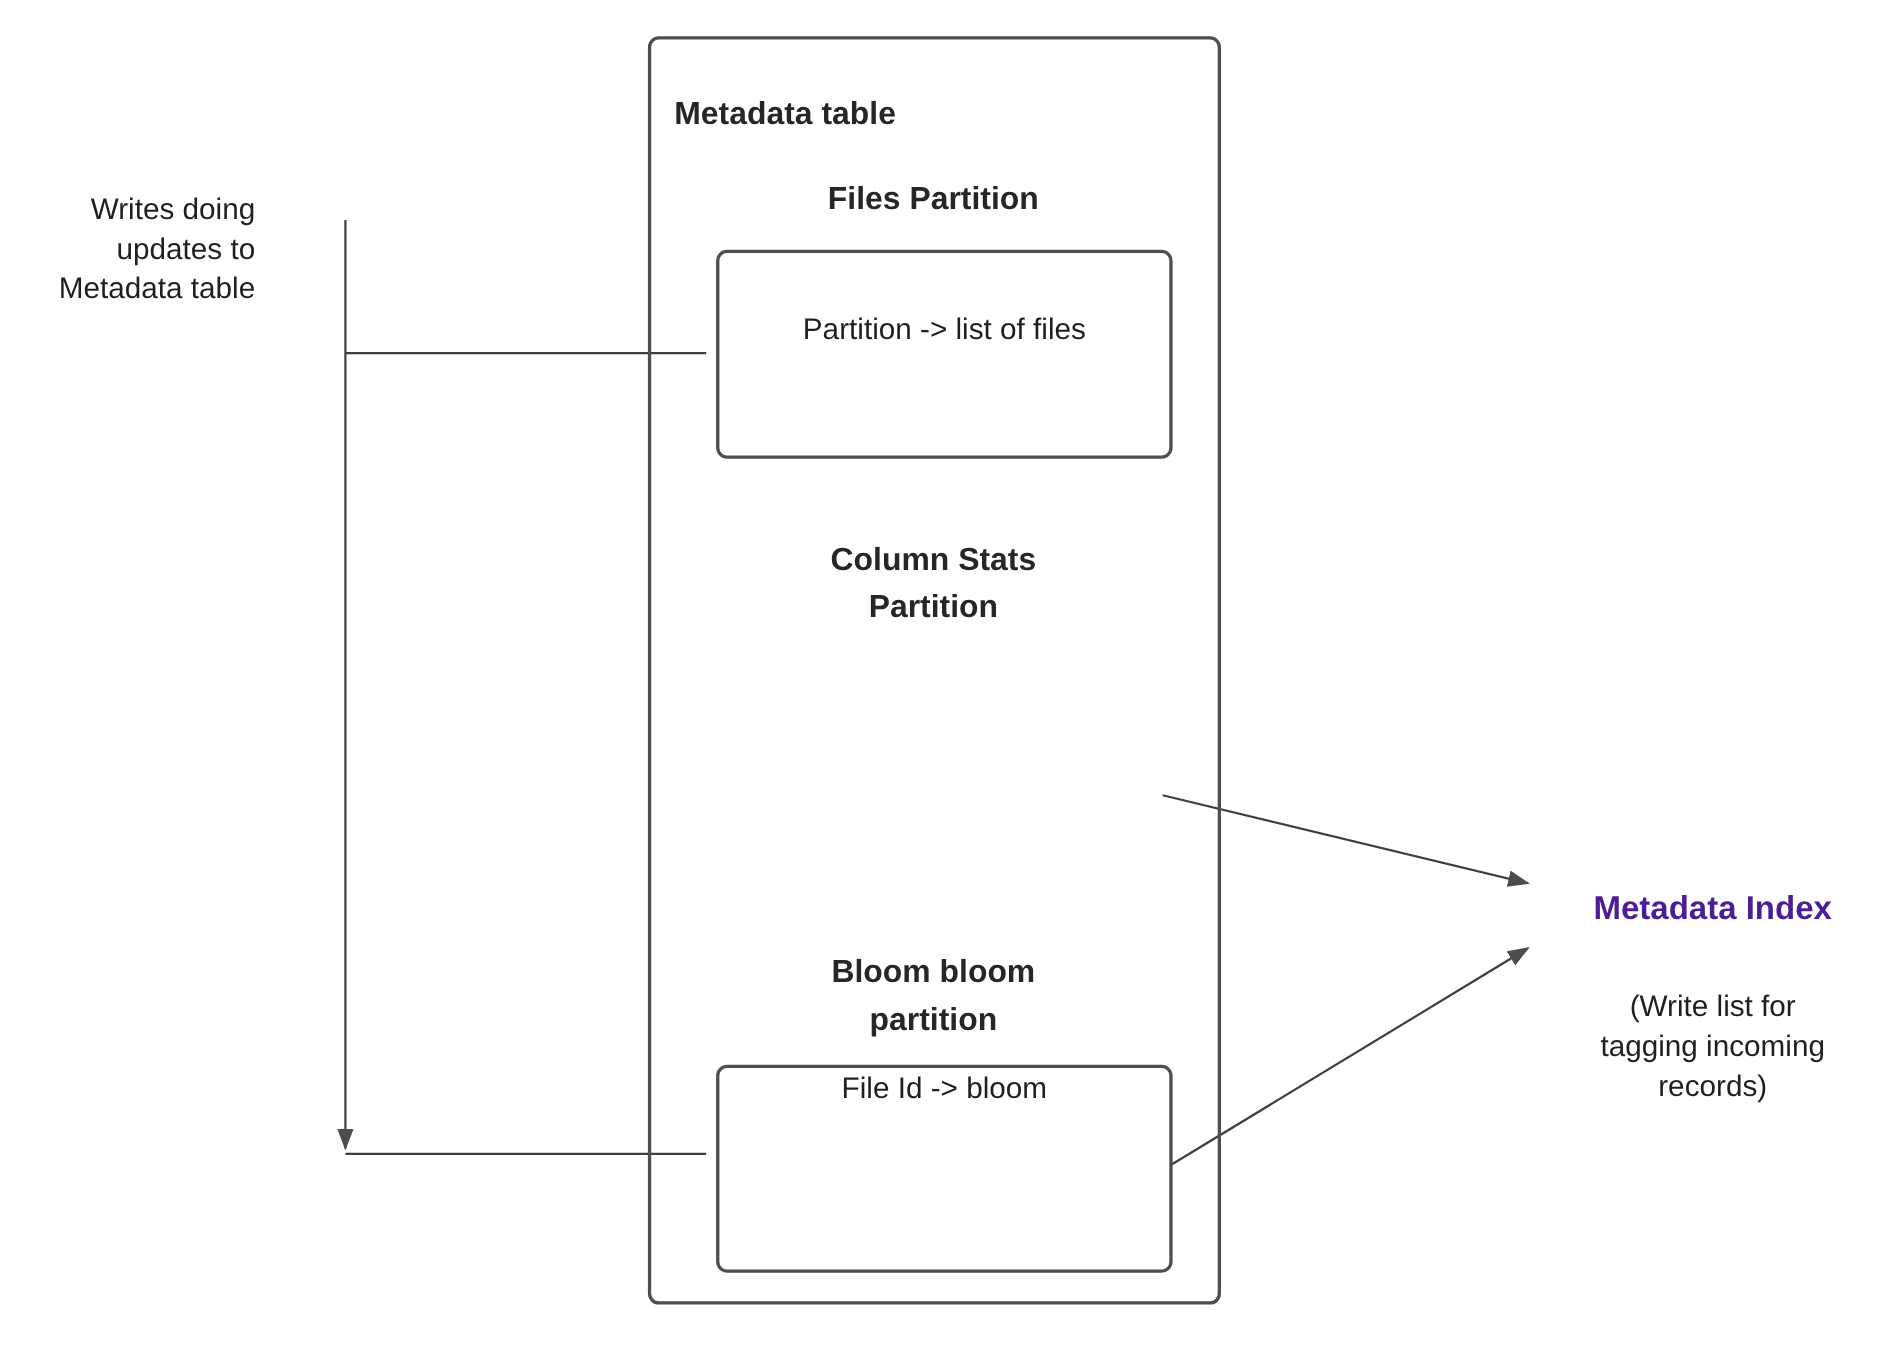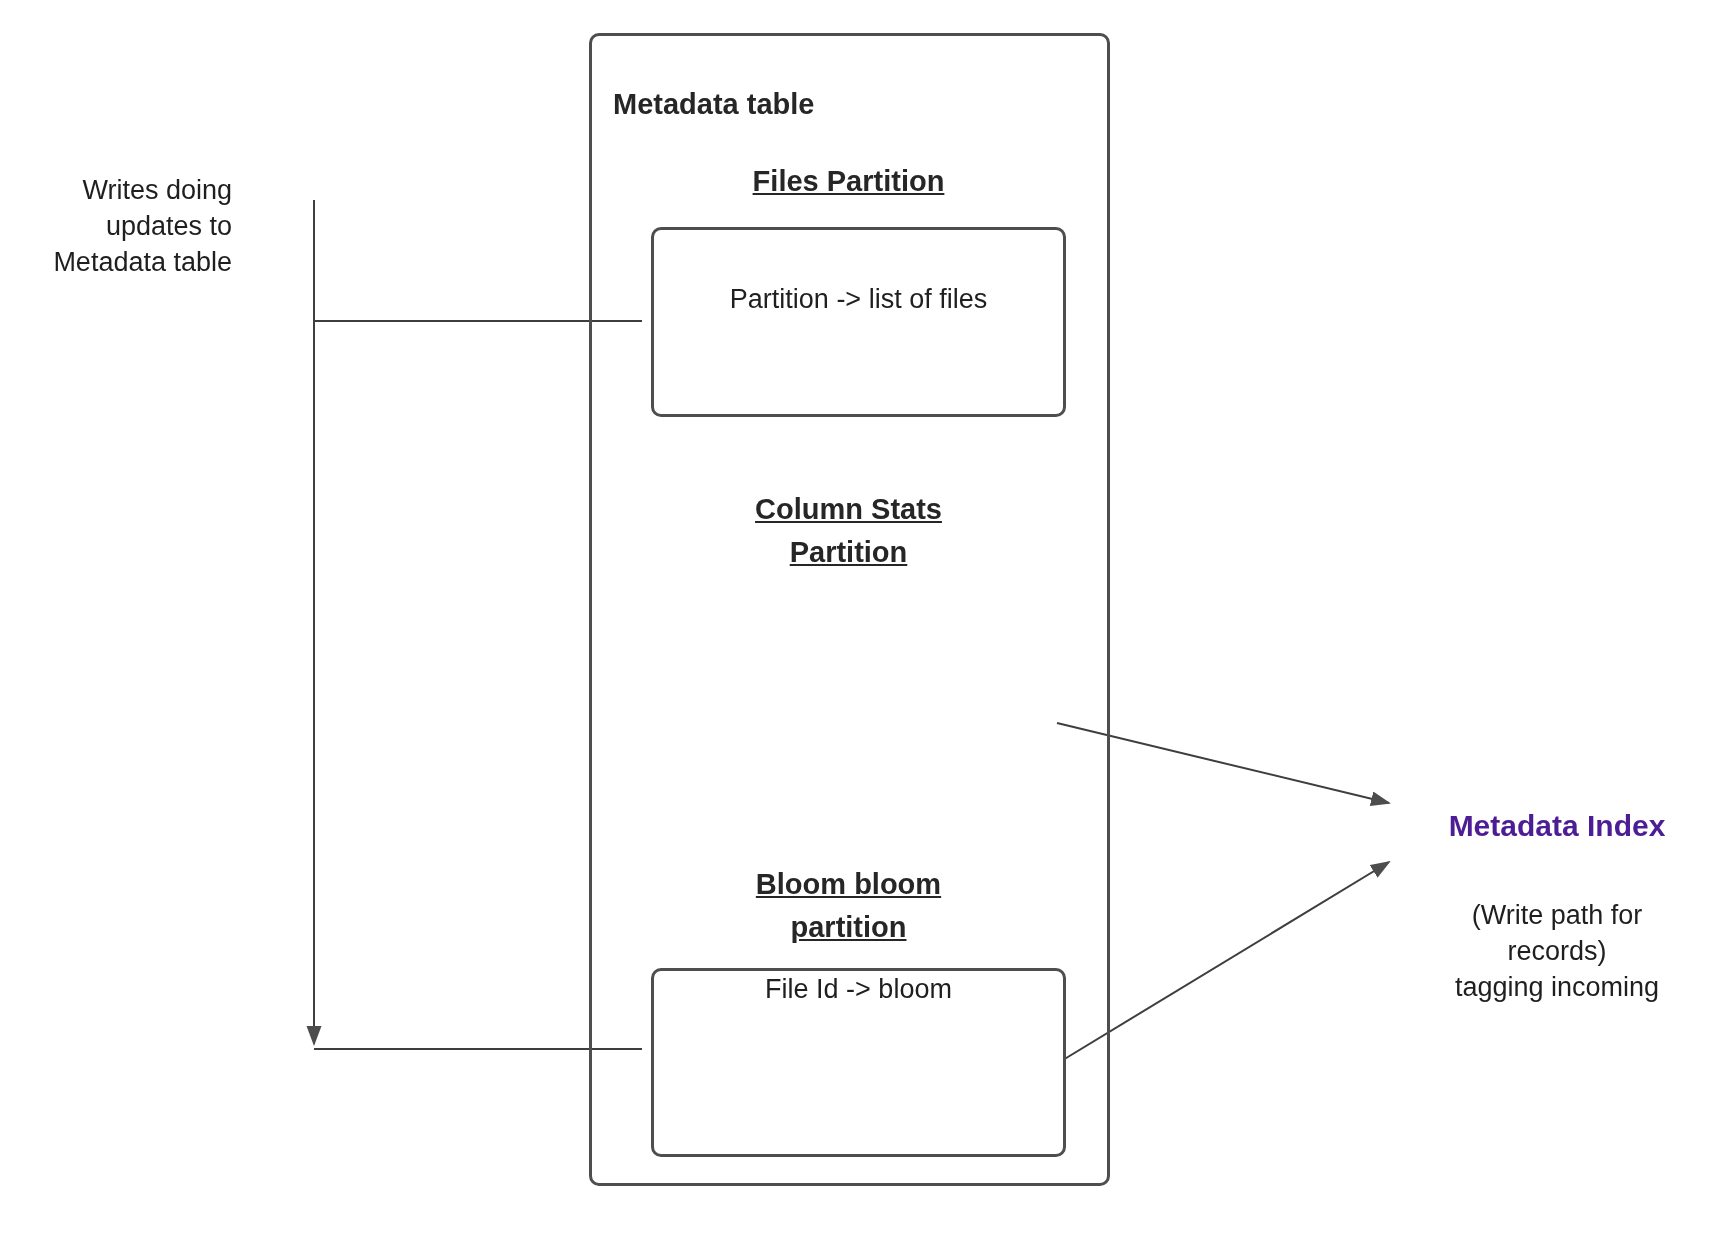--- a/index.html
+++ b/index.html
@@ -59,21 +59,20 @@
   }
 
   .partition-heading {
     left: 641px;
     width: 415px;
     text-align: center;
     font-weight: bold;
     font-size: 29px;
     line-height: 43px;
     color: #262626;
-    text-decoration: underline;
   }
   .heading-files   { top: 160px; }
   .heading-stats   { top: 488px; }
   .heading-bloom   { top: 863px; }
 
   .part-box {
     left: 641px;
     width: 415px;
     height: 190px;
     border: 3px solid #4e4e4e;
@@ -162,18 +161,18 @@
   <div class="abs partition-heading heading-bloom">
     <div>Bloom bloom</div>
     <div>partition</div>
   </div>
   <div class="abs part-box box-bloom">
     <div class="box-line">File Id -&gt; bloom</div>
   </div>
 
   <div class="abs index-title">Metadata Index</div>
   <div class="abs index-subtitle">
-    <div>(Write path for</div>
+    <div>(Write list for</div>
+    <div>tagging incoming</div>
     <div>records)</div>
-    <div>tagging incoming</div>
   </div>
 
 </div>
 
 </body></html>

